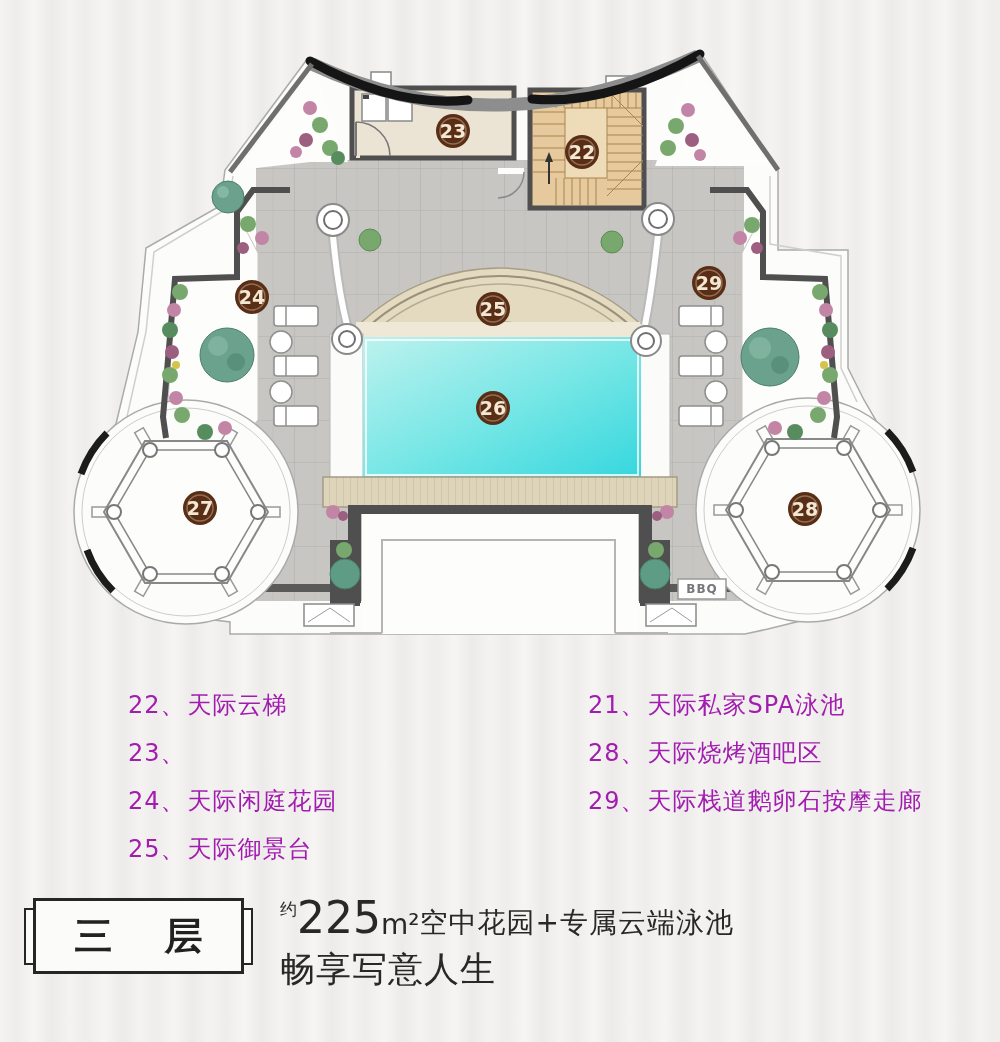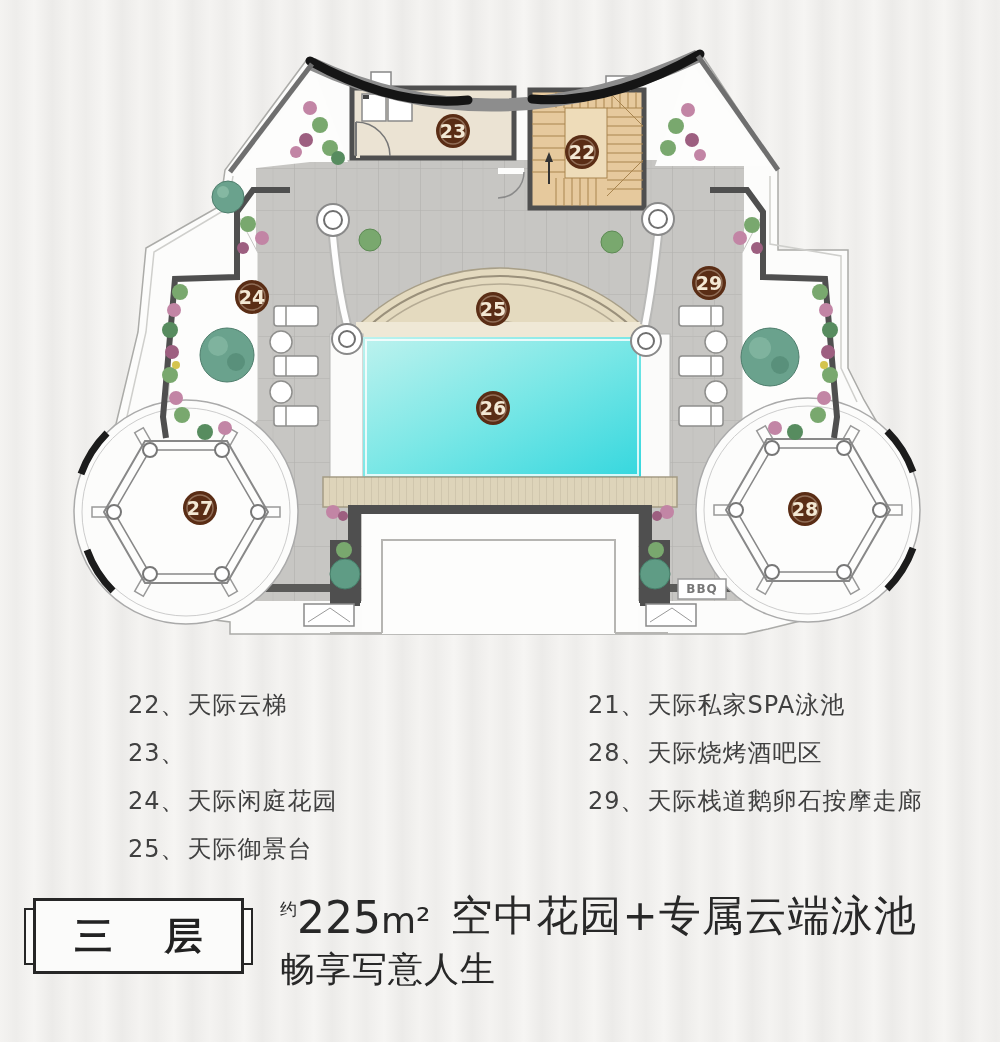--- a/index.html
+++ b/index.html
@@ -9,42 +9,42 @@
   }
   html,body{margin:0;padding:0;}
   body{
     width:1000px;height:1042px;position:relative;overflow:hidden;
     font-family:"DejaVu Sans","Liberation Sans",sans-serif;
     background:#f2f1ef;
     background-image:repeating-linear-gradient(90deg,
       #f4f3f1 0px,#eeedeb 16px,#f6f5f3 34px,#ecebe9 52px,#f4f3f1 70px);
   }
   .plan-wrap{position:absolute;left:0;top:0;width:1000px;height:668px;}
-  .legend{position:absolute;left:0;top:681px;width:1000px;height:200px;color:#404040;}
+  .legend{position:absolute;left:0;top:681px;width:1000px;height:200px;color:#a21caf;}
   .legend-col{position:absolute;top:0;}
   .legend-row{height:48px;display:flex;align-items:center;font-size:24px;letter-spacing:1px;}
   .lnum{margin-right:2px;}
   .floor-badge{
     position:absolute;left:33px;top:898px;width:205px;height:70px;
     border:3px solid #262626;background:#fbfbfa;
     display:flex;align-items:center;justify-content:center;gap:52px;
     font-size:38px;font-weight:bold;color:#222;
   }
   .floor-badge::before,.floor-badge::after{
     content:"";position:absolute;top:7px;width:7px;height:53px;
     border:2px solid #262626;background:#fbfbfa;
   }
   .floor-badge::before{left:-12px;}
   .floor-badge::after{right:-12px;}
   .headline{position:absolute;left:280px;top:888px;color:#282828;}
   .h-line1{height:52px;display:flex;align-items:flex-end;line-height:1;}
   .approx{font-size:17px;padding-bottom:22px;}
   .big-num{font-size:44px;}
-  .unit{font-size:36px;padding-bottom:1px;}
-  .h-rest{font-size:42px;padding-bottom:3px;letter-spacing:1px;margin-left:20px;}
+  .unit{font-size:28px;padding-bottom:1px;}
+  .h-rest{font-size:28px;padding-bottom:3px;letter-spacing:1px;}
   .h-line2{font-size:35px;line-height:1;margin-top:12px;letter-spacing:1px;}
   svg text.mk{font-family:"DejaVu Sans",sans-serif;font-weight:bold;font-size:19px;fill:#f3e8d4;}
   svg text.bbq{font-family:"DejaVu Sans",sans-serif;font-weight:bold;font-size:12px;fill:#777;letter-spacing:1px;}
 </style>
 </head>
 <body>
 
 <div class="plan-wrap">
 <svg width="1000" height="668" viewBox="0 0 1000 668">
   <defs>

